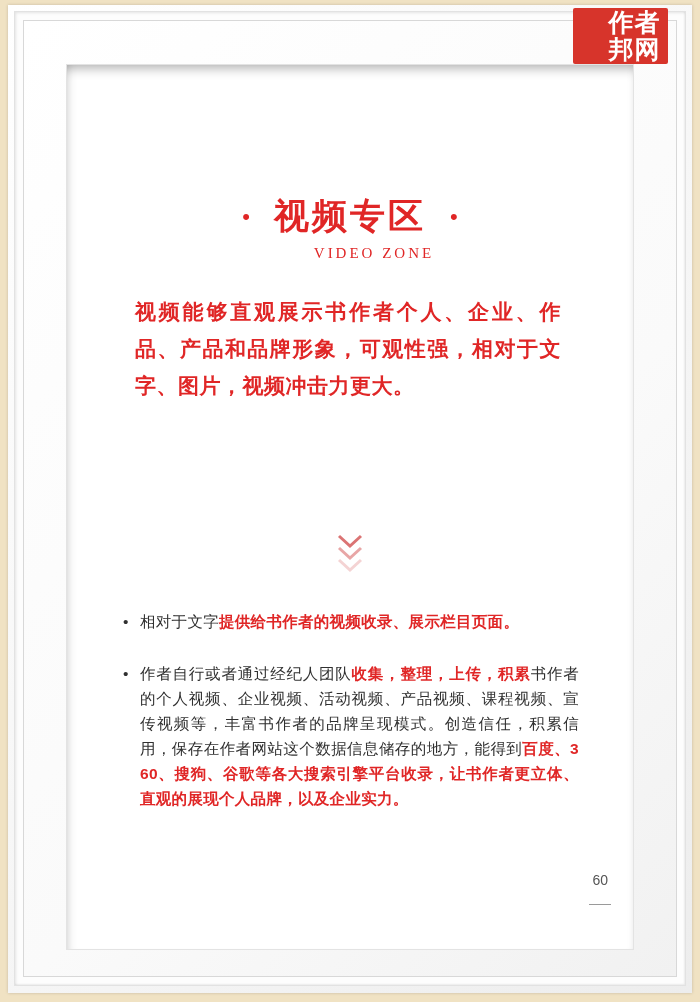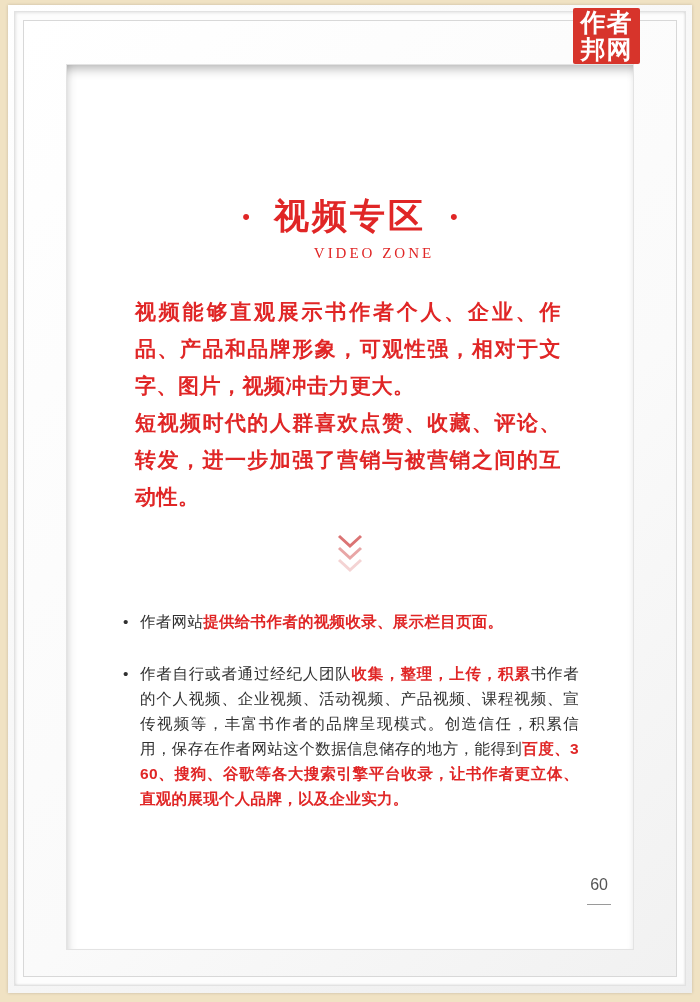--- a/index.html
+++ b/index.html
@@ -21,21 +21,21 @@
   
   .page{position:absolute;left:66px;top:64px;right:66px;bottom:52px;
     background:#ffffff;border:1px solid #e3e3e3;
     box-shadow:inset 0 11px 12px -8px rgba(0,0,0,.32),
                inset 9px 0 10px -8px rgba(0,0,0,.16),
                inset -6px 0 8px -7px rgba(0,0,0,.07);}
   
   .logo{position:absolute;left:573px;top:8px;width:67px;height:56px;
     background:var(--logo-red,#d7342b);color:#fff;border-radius:2px;
     display:flex;flex-direction:column;justify-content:center;align-items:center;
-    font-weight:bold;font-size:25px;line-height:27px;letter-spacing:1px;z-index:5;}
+    font-weight:bold;font-size:25px;line-height:27px;letter-spacing:1px;z-index:5;padding-left:28px;}
   
   .title-row{position:absolute;left:0;right:0;top:128px;
     display:flex;justify-content:center;align-items:center;gap:24px;
     color:var(--accent-red,#e02626);}
   .title-dot{font-size:22px;line-height:1;}
   .title-text{font-size:35px;font-weight:bold;letter-spacing:3px;}
   .subtitle{position:absolute;left:0;right:0;top:180px;text-align:center;
     color:var(--accent-red,#e02626);
     font-family:"Liberation Serif","DejaVu Serif",serif;
     font-size:15px;letter-spacing:3px;margin-left:48px;}
@@ -50,56 +50,55 @@
   
   .bullets{position:absolute;left:54px;right:54px;top:544px;}
   .bullet-item{position:relative;padding-left:19px;color:var(--text-black,#303030);
     font-size:15.5px;line-height:25px;letter-spacing:.3px;
     text-align:justify;word-break:break-all;}
   .bullet-item + .bullet-item{margin-top:27px;}
   .bullet-marker{position:absolute;left:2px;top:0;}
   .bullet-item .red{color:var(--accent-red,#e02626);font-weight:bold;}
   
   .page-number{position:absolute;right:22px;bottom:44px;
-    color:#555;font-size:16px;
-    border-bottom:1px solid #9a9a9a;padding:0 3px 10px 3px;}
+    color:#555;font-size:14px;
+    border-bottom:1px solid #9a9a9a;padding:0 3px 16px 3px;}
 </style>
 </head>
 <body>
 
 <div class="frame-a"></div>
 <div class="frame-b"></div>
 <div class="frame-c"></div>
 
 <div class="page">
 
   <div class="title-row">
     <span class="title-dot">•</span>
     <span class="title-text">视频专区</span>
     <span class="title-dot">•</span>
   </div>
   <div class="subtitle">VIDEO ZONE</div>
 
   <div class="intro">
     <div>视频能够直观展示书作者个人、企业、作品、产品和品牌形象，可观性强，相对于文字、图片，视频冲击力更大。</div>
-    <div>短视频时代的人群喜欢点赞、收藏、评论、转发，进一步加强了营销与被营销之间的互动性。</div>
   </div>
 
   <div class="chevron-wrap">
     <svg width="30" height="44" viewBox="0 0 30 44">
       <polyline points="4,3 15,13 26,3" fill="none" stroke="#cf4646" stroke-width="3" opacity="0.75"></polyline>
       <polyline points="4,15 15,25 26,15" fill="none" stroke="#cf4646" stroke-width="3" opacity="0.48"></polyline>
       <polyline points="4,27 15,37 26,27" fill="none" stroke="#cf4646" stroke-width="3" opacity="0.24"></polyline>
     </svg>
   </div>
 
   <div class="bullets">
     <div class="bullet-item">
       <span class="bullet-marker">•</span>
-      <span><span>作者网站</span><span class="red">提供给书作者的视频收录、展示栏目页面。</span></span>
+      <span><span>相对于文字</span><span class="red">提供给书作者的视频收录、展示栏目页面。</span></span>
     </div>
     <div class="bullet-item">
       <span class="bullet-marker">•</span>
       <span><span>作者自行或者通过经纪人团队</span><span class="red">收集，整理，上传，积累</span><span>书作者的个人视频、企业视频、活动视频、产品视频、课程视频、宣传视频等，丰富书作者的品牌呈现模式。创造信任，积累信用，保存在作者网站这个数据信息储存的地方，能得到</span><span class="red">百度、360、搜狗、谷歌等各大搜索引擎平台收录，让书作者更立体、直观的展现个人品牌，以及企业实力。</span></span>
     </div>
   </div>
 
   <div class="page-number">60</div>
 </div>
 

